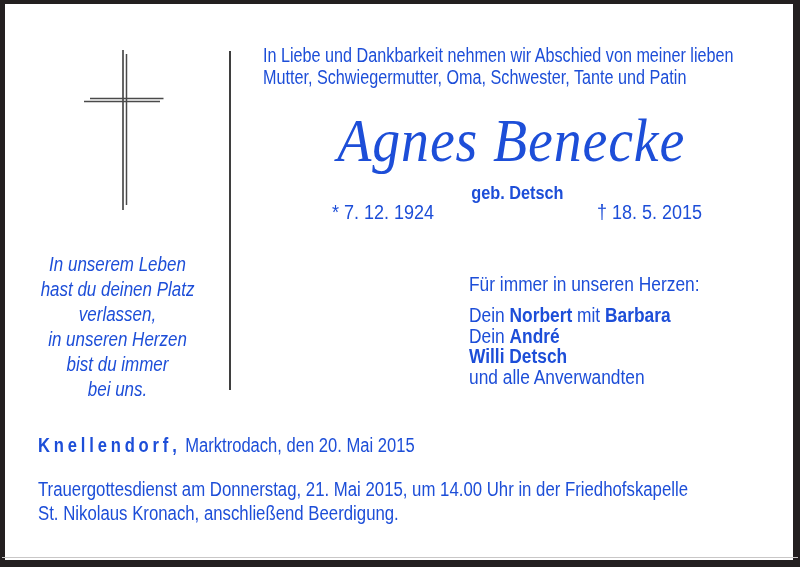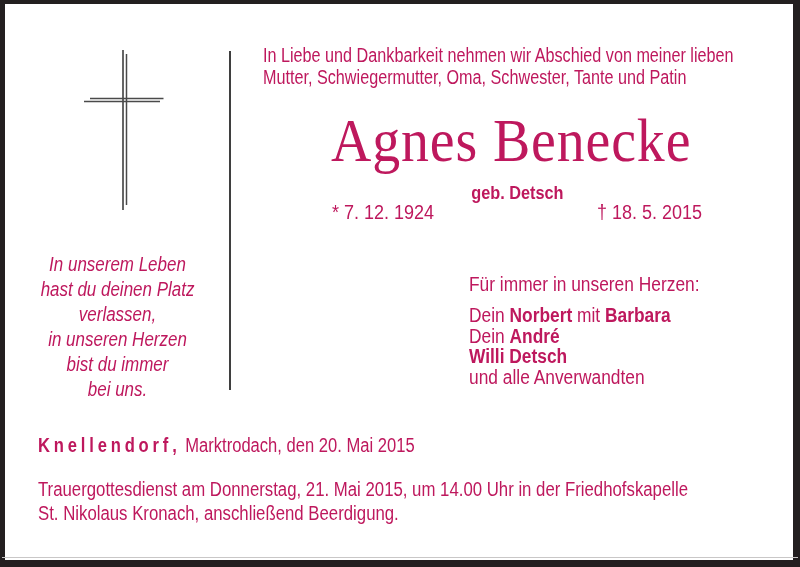--- a/index.html
+++ b/index.html
@@ -2,40 +2,40 @@
 <html><head>
 <meta charset="utf-8">
 <style>
   html,body{margin:0;padding:0;background:#ffffff;}
   .page{
     position:relative;
     width:800px;height:567px;
     background:#ffffff;
     overflow:hidden;
     font-family:"Liberation Sans", sans-serif;
-    color:#be185d;
+    color:#1d4ed8;
   }
   
   .frame-top   {position:absolute;left:0;top:0;width:800px;height:4px;background:#231f20;}
   .frame-left  {position:absolute;left:0;top:0;width:5px;height:567px;background:#231f20;}
   .frame-right {position:absolute;left:793px;top:0;width:7px;height:567px;background:#231f20;}
   .frame-bottom{position:absolute;left:0;top:560px;width:800px;height:7px;background:#231f20;}
   .frame-hairline{position:absolute;left:2px;top:557px;width:796px;height:1px;background:#c9c7c7;}
 
   .cross{position:absolute;left:78px;top:42px;}
 
   .divider{position:absolute;left:229px;top:51px;width:2px;height:339px;background:#3f3f3f;}
 
   .intro{
     position:absolute;left:263px;top:45px;
     font-size:19.5px;line-height:21.5px;white-space:nowrap;
     transform:scaleX(0.83);transform-origin:left top;
   }
 
-  .name-row{position:absolute;left:230px;top:110px;width:563px;text-align:center;}
+  .name-row{position:absolute;left:230px;top:110px;width:563px;text-align:center;font-style:italic;}
   .name{
     display:inline-block;
     font-family:"Liberation Serif", serif;
     font-size:62px;line-height:60px;font-weight:400;
     letter-spacing:1px;
     transform:scaleX(0.9);transform-origin:center top;
     white-space:nowrap;
   }
 
   .maiden-row{position:absolute;left:230px;top:182px;width:575px;text-align:center;}

